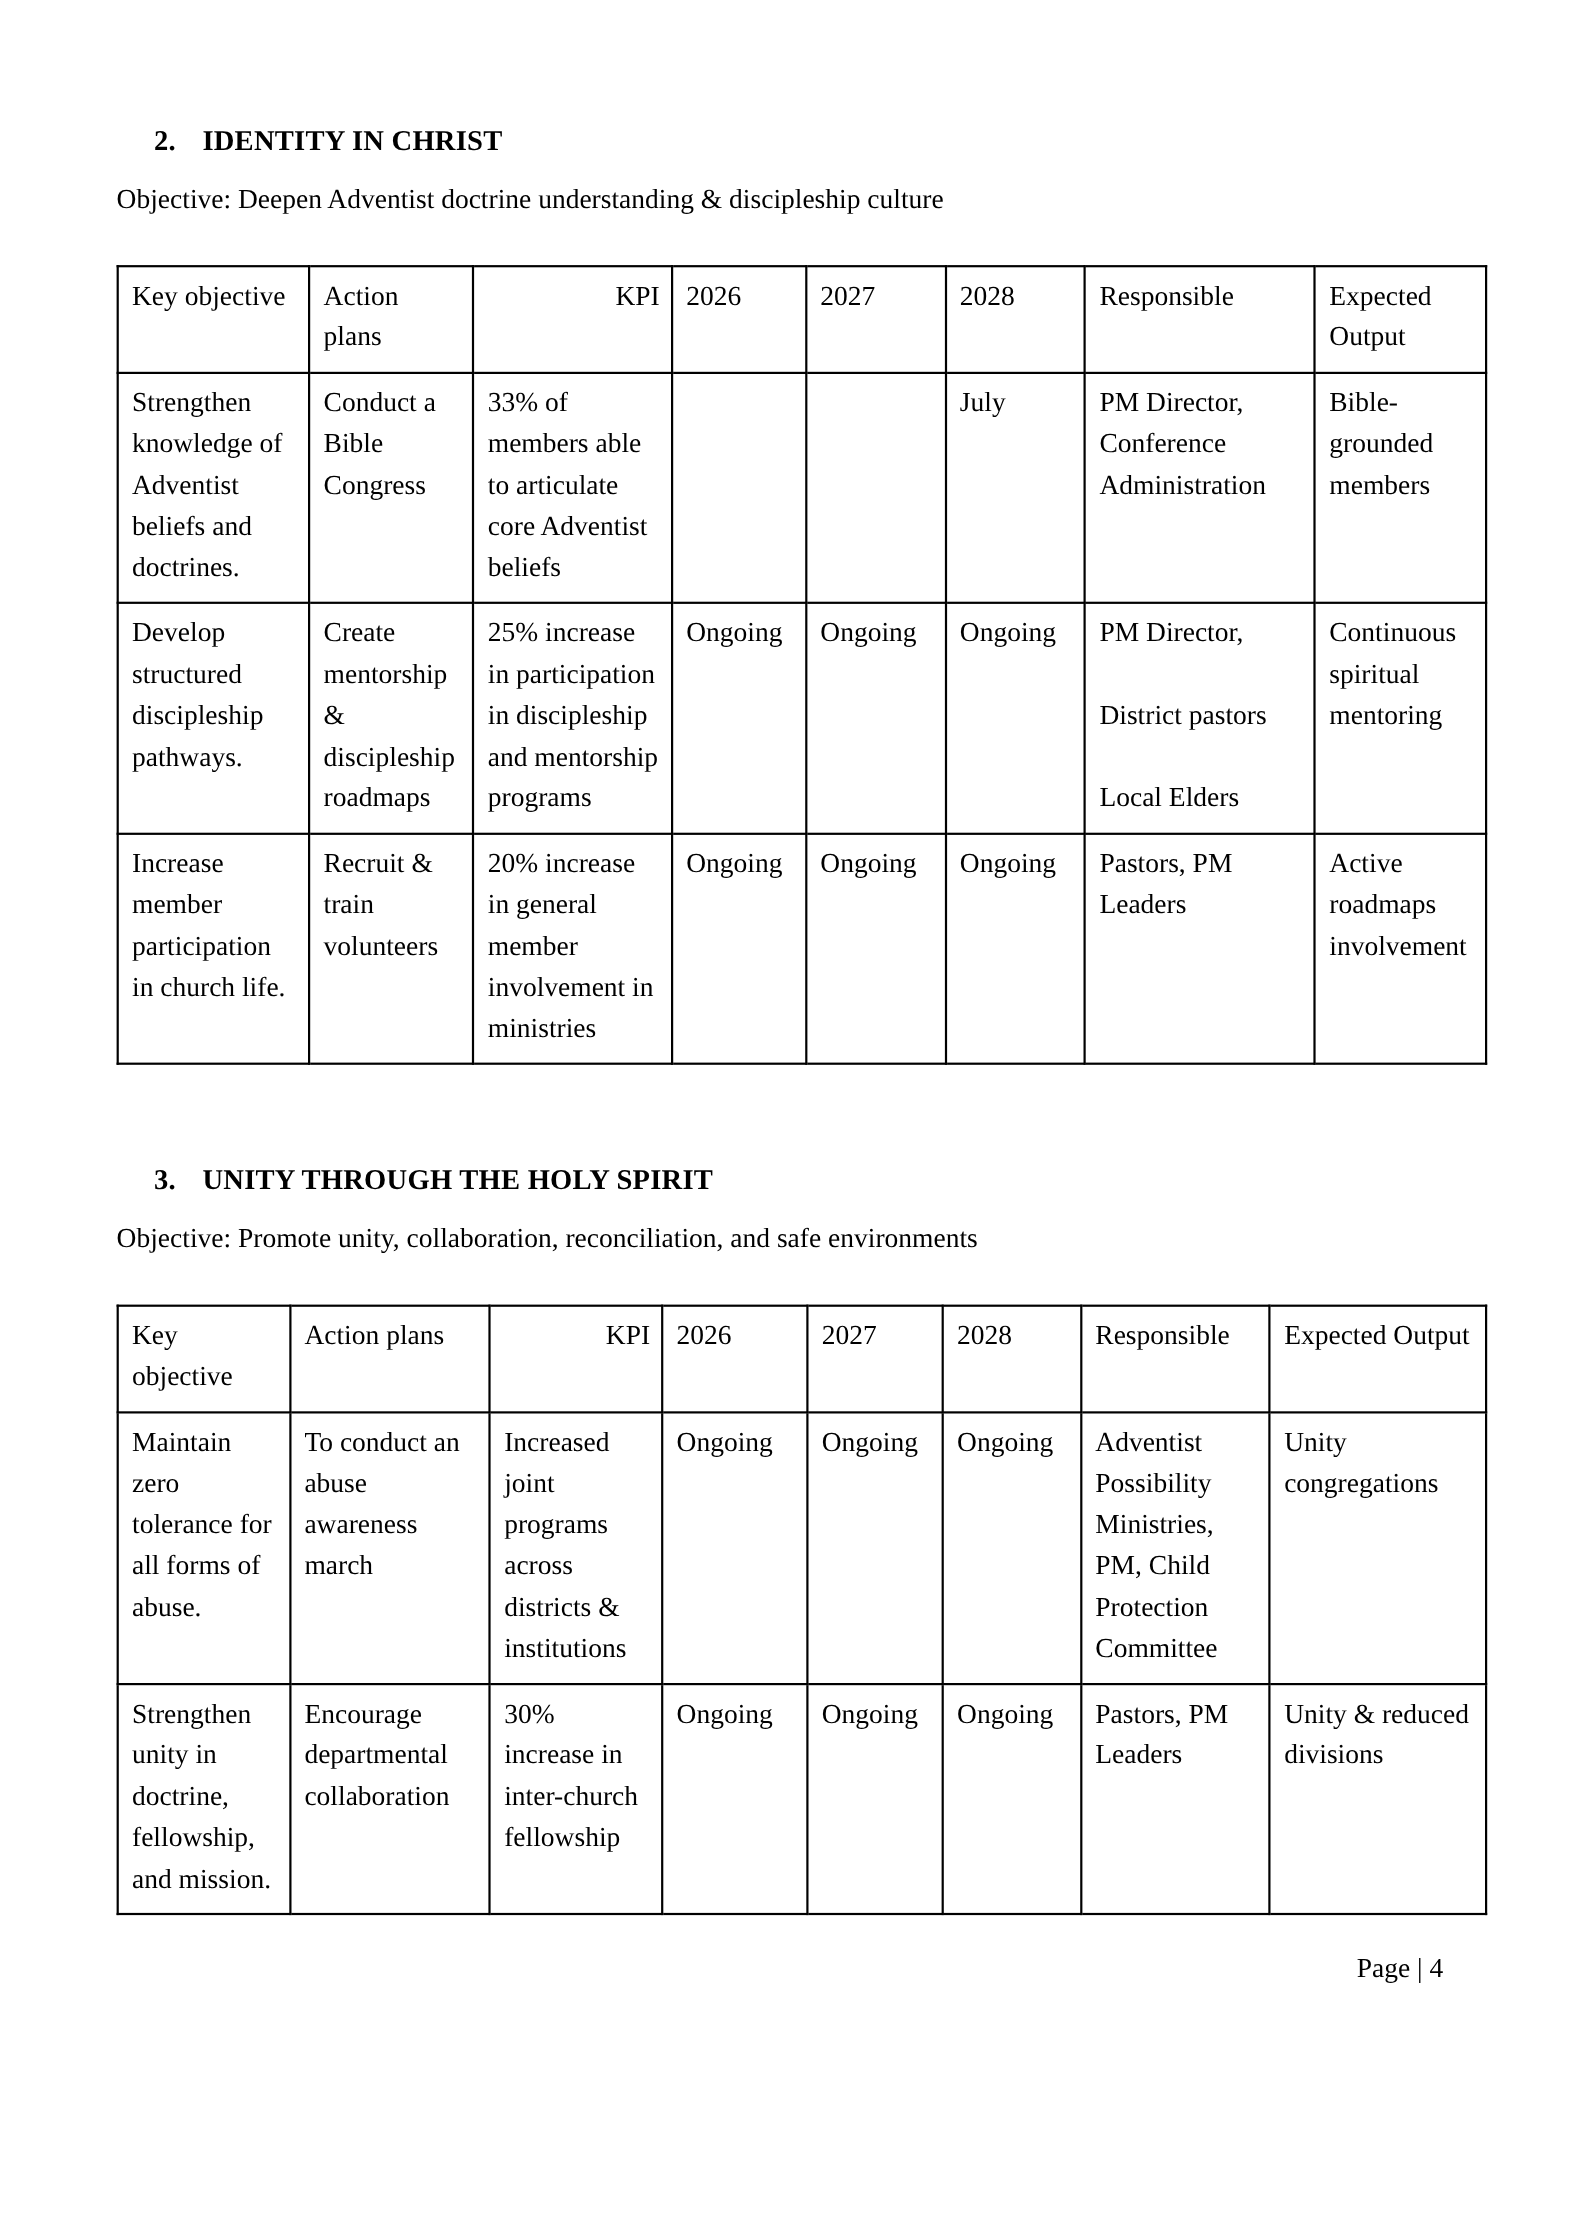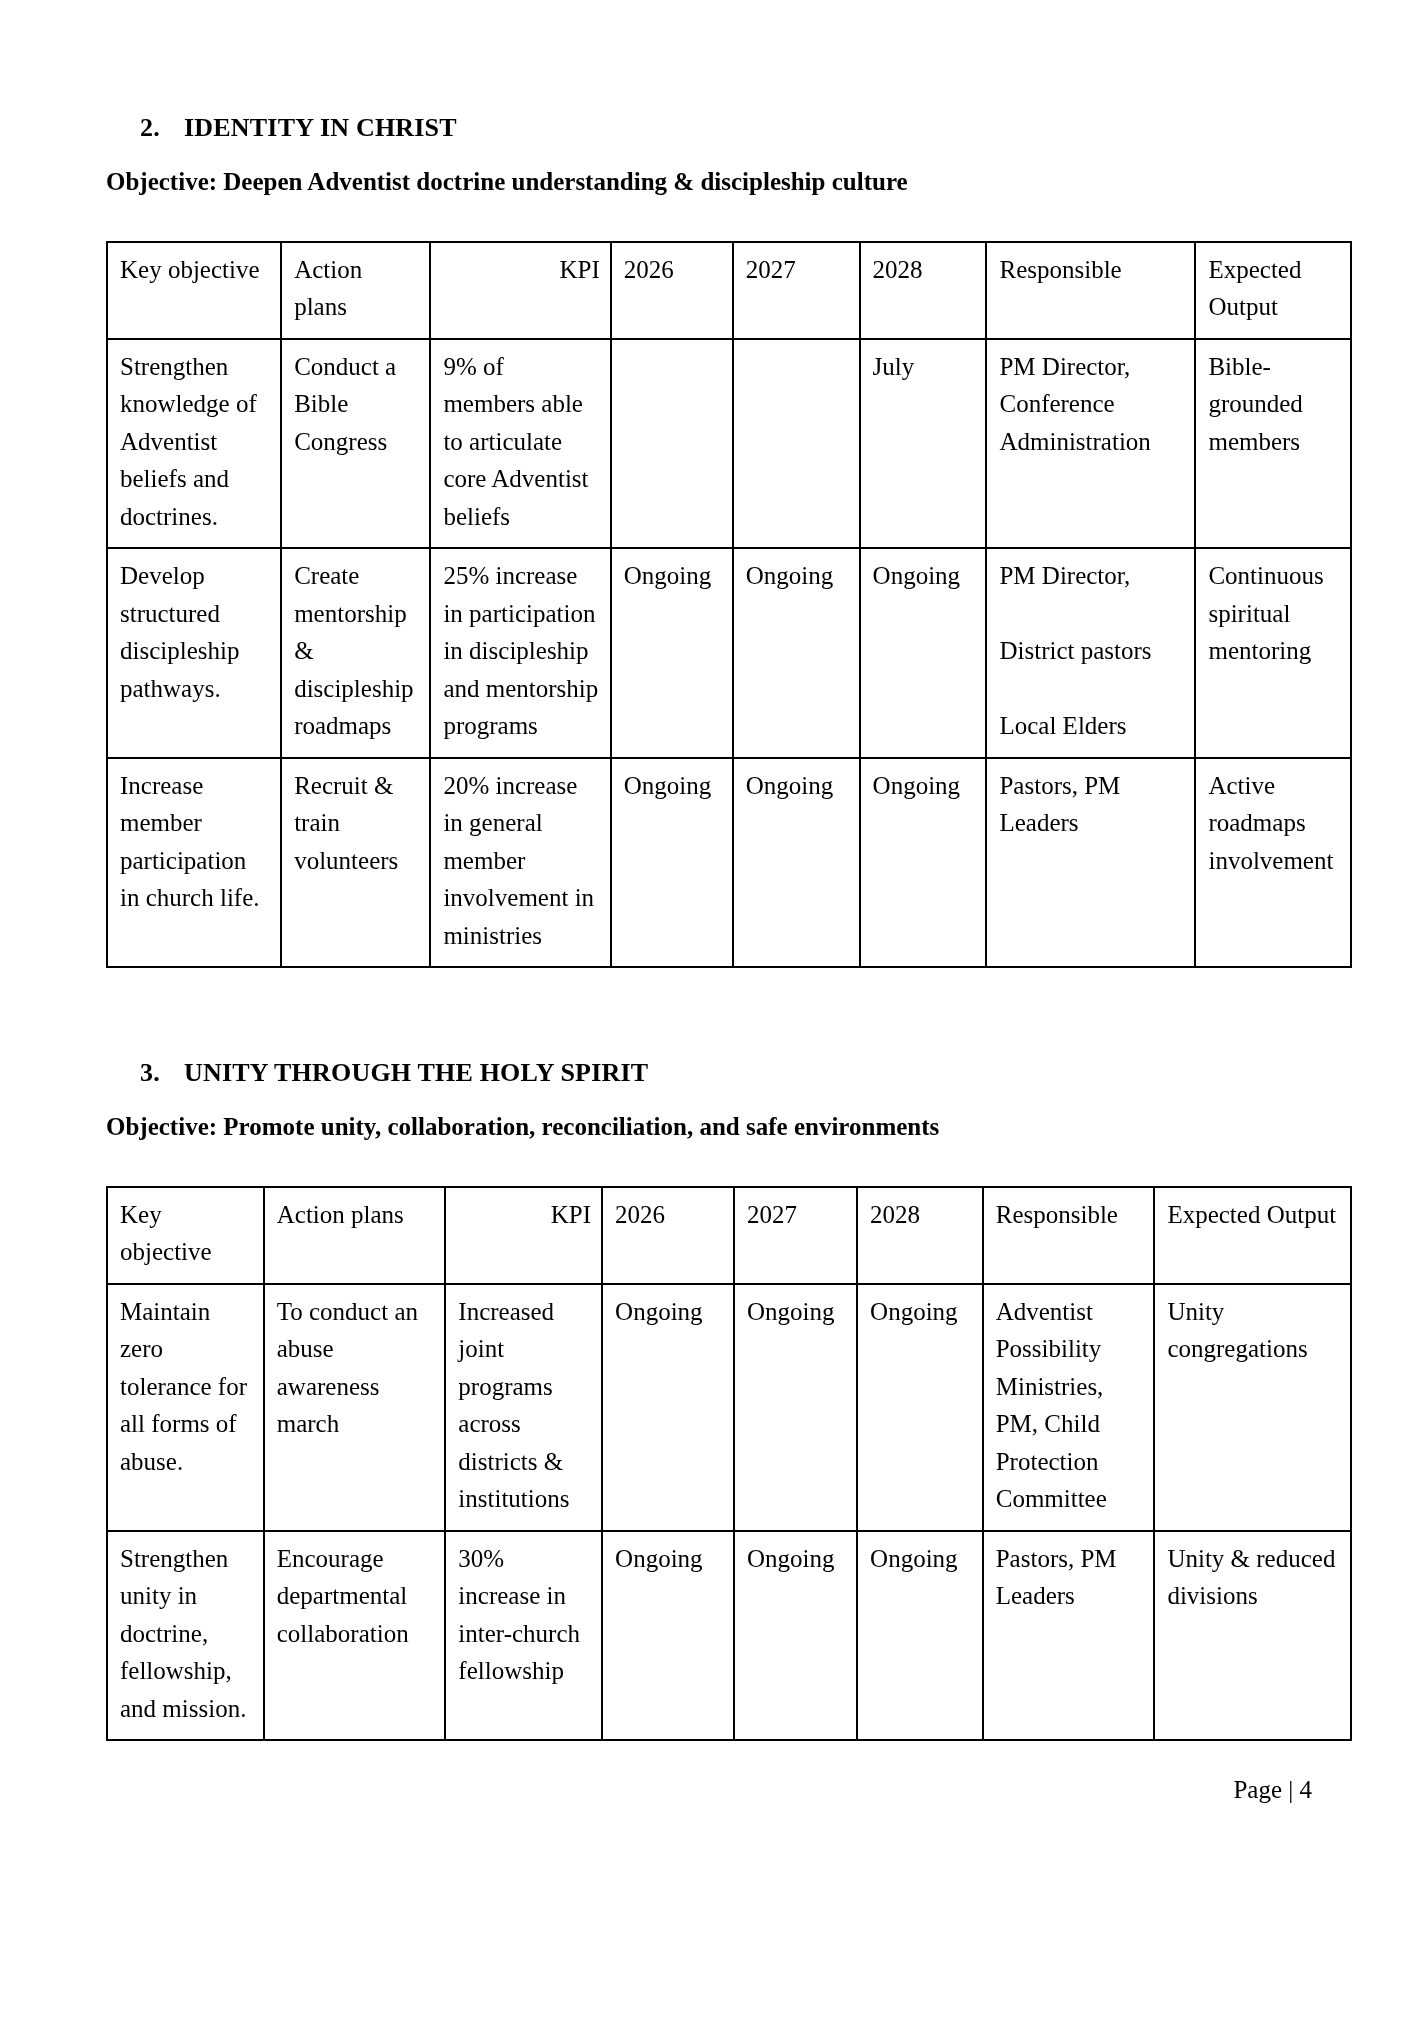--- a/index.html
+++ b/index.html
@@ -21,21 +21,20 @@
   }
   .section-heading {
     font-weight: bold;
     font-size: 26px;
     margin: 0 0 16px 34px;
     letter-spacing: 0.2px;
   }
   .section-heading .num { display: inline-block; min-width: 44px; }
   .objective {
     margin: 0 0 40px 0;
-    font-weight: bold;
   }
   table.plan-table {
     border-collapse: collapse;
     table-layout: fixed;
     width: 1246px;
   }
   table.plan-table th, table.plan-table td {
     border: 2px solid #000000;
     vertical-align: top;
     text-align: left;
@@ -83,21 +82,21 @@
             <th>2027</th>
             <th>2028</th>
             <th>Responsible</th>
             <th>Expected Output</th>
           </tr>
         </thead>
       <tbody>
           <tr>
             <td>Strengthen knowledge of Adventist beliefs and doctrines.</td>
             <td>Conduct a Bible Congress</td>
-            <td>9% of members able to articulate core Adventist beliefs</td>
+            <td>33% of members able to articulate core Adventist beliefs</td>
             <td></td>
             <td></td>
             <td>July</td>
             <td>PM Director, Conference Administration</td>
             <td>Bible-grounded members</td>
           </tr>
           <tr>
             <td>Develop structured discipleship pathways.</td>
             <td>Create mentorship &amp; discipleship roadmaps</td>
             <td>25% increase in participation in discipleship and mentorship programs</td>

